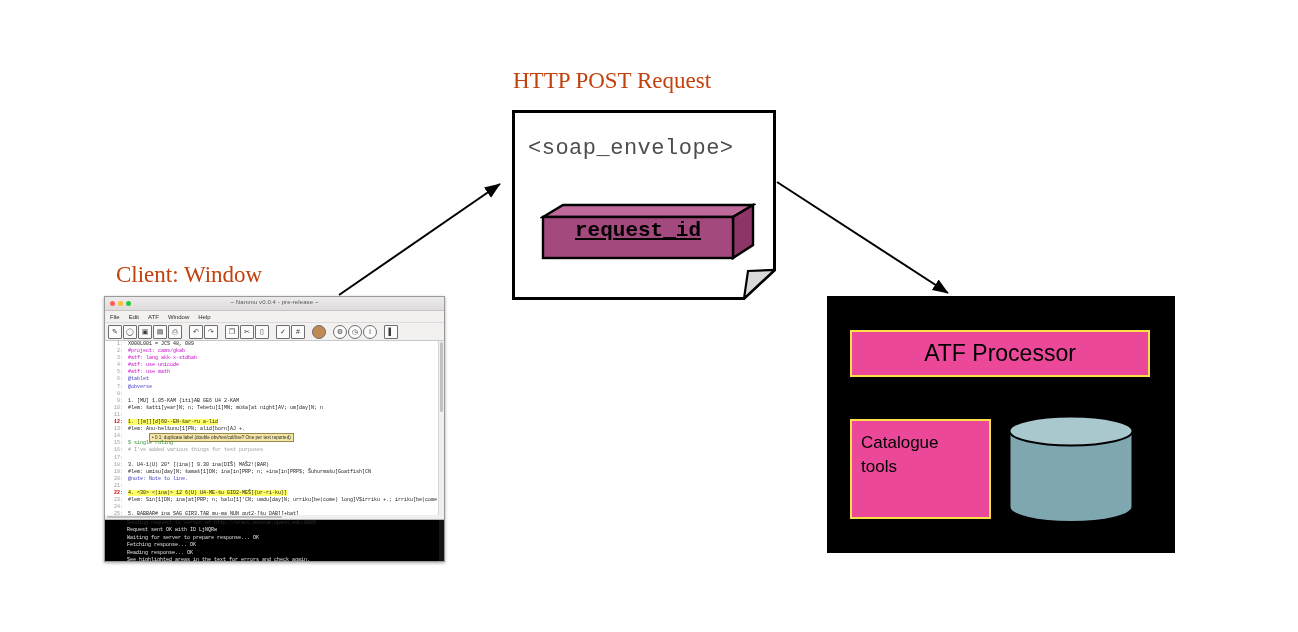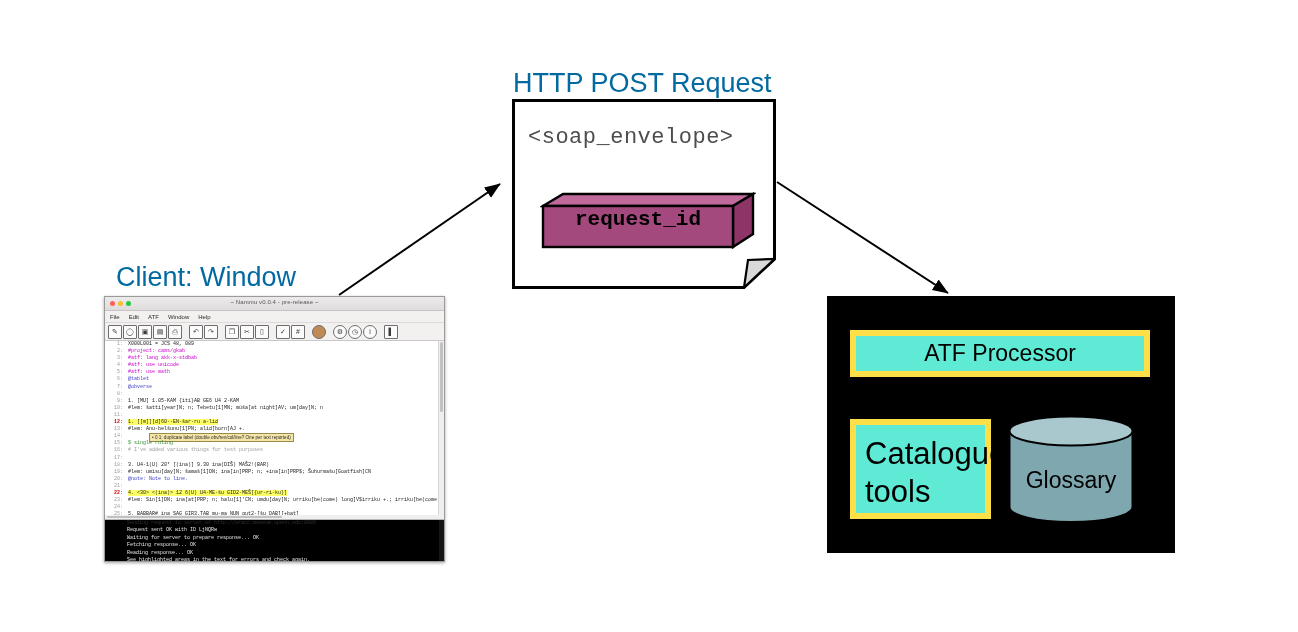--- a/index.html
+++ b/index.html
@@ -7,65 +7,66 @@
   body{
     width:1298px;height:632px;position:relative;overflow:hidden;
     font-family:"Liberation Sans", sans-serif;
     color:#000;
   }
   .stage{position:absolute;inset:0;}
   .abs{position:absolute;}
 
   
   .caption{
-    font-family:Liberation Sans, sans-serif;
-    font-size:27px;
-    color:#0369a1;
+    font-family:Liberation Serif, serif;
+    font-size:23px;
+    color:#c2410c;
     white-space:nowrap;
     letter-spacing:0px;
   }
 
   
   #request-doc{
-    left:512px;top:99px;width:264px;height:206px;border-radius:25px;
+    left:512px;top:110px;width:264px;height:206px;border-radius:25px;
   }
   #request-doc .doc-shape{position:absolute;inset:0;}
   .doc-text{
     position:absolute;left:16px;top:26px;
     font-family:"Liberation Mono","DejaVu Sans Mono",monospace;
     font-size:22px;color:#4d4d4d;letter-spacing:0.5px;white-space:nowrap;
   }
 
   
   #request-id-box{
     position:absolute;left:28px;top:93px;width:216px;height:57px;
   }
   #request-id-box .lbl{
     position:absolute;left:0;top:16px;width:196px;
     text-align:center;
     font-family:"Liberation Mono","DejaVu Sans Mono",monospace;
     font-weight:bold;font-size:21px;color:#000;
     white-space:nowrap;
+    text-decoration:underline;
   }
 
   
   #server-box{
     left:827px;top:296px;width:348px;height:257px;
     background:#000000;
   }
   .server-panel{
-    position:absolute;background:#5eead4;border:6px solid #fde047;
+    position:absolute;background:#ec4899;border:2px solid #fde047;
     box-sizing:border-box;
     display:flex;align-items:center;justify-content:center;
   }
   #atf-processor{left:23px;top:34px;width:300px;height:47px;}
   #atf-processor .ptxt{font-size:23px;color:#000;}
   #catalogue-tools{left:23px;top:123px;width:141px;height:100px;
     justify-content:flex-start;align-items:flex-start;}
-  #catalogue-tools .ptxt{font-size:31px;color:#000;line-height:38px;
+  #catalogue-tools .ptxt{font-size:17px;color:#000;line-height:24px;
     padding:10px 0 0 9px;text-align:left;}
 
   #glossary{position:absolute;left:181px;top:119px;width:126px;height:108px;}
   #glossary .gtxt{
     position:absolute;left:0;top:52px;width:126px;text-align:center;
     font-size:23px;color:#000;
   }
 
   
   #nammu-window{
@@ -212,21 +213,20 @@
     <div class="server-panel" id="catalogue-tools">
       <span class="ptxt" style="white-space:pre-line;">Catalogue
 tools</span>
     </div>
 
     <div id="glossary">
       <svg viewBox="0 0 126 108" width="126" height="108" xmlns="http://www.w3.org/2000/svg">
         <path d="M1.5,16 V92 a61.5,15 0 0 0 123,0 V16 Z" fill="#7fa7b0" stroke="#000" stroke-width="2"></path>
         <ellipse cx="63" cy="16" rx="61.5" ry="14.5" fill="#a9c8ce" stroke="#000" stroke-width="2"></ellipse>
       </svg>
-      <div class="gtxt">Glossary</div>
     </div>
 
   </div>
 
   <div class="abs" id="nammu-window">
 
     <div id="nammu-titlebar">
       <span class="tl-dot r"></span>
       <span class="tl-dot y"></span>
       <span class="tl-dot g"></span>

